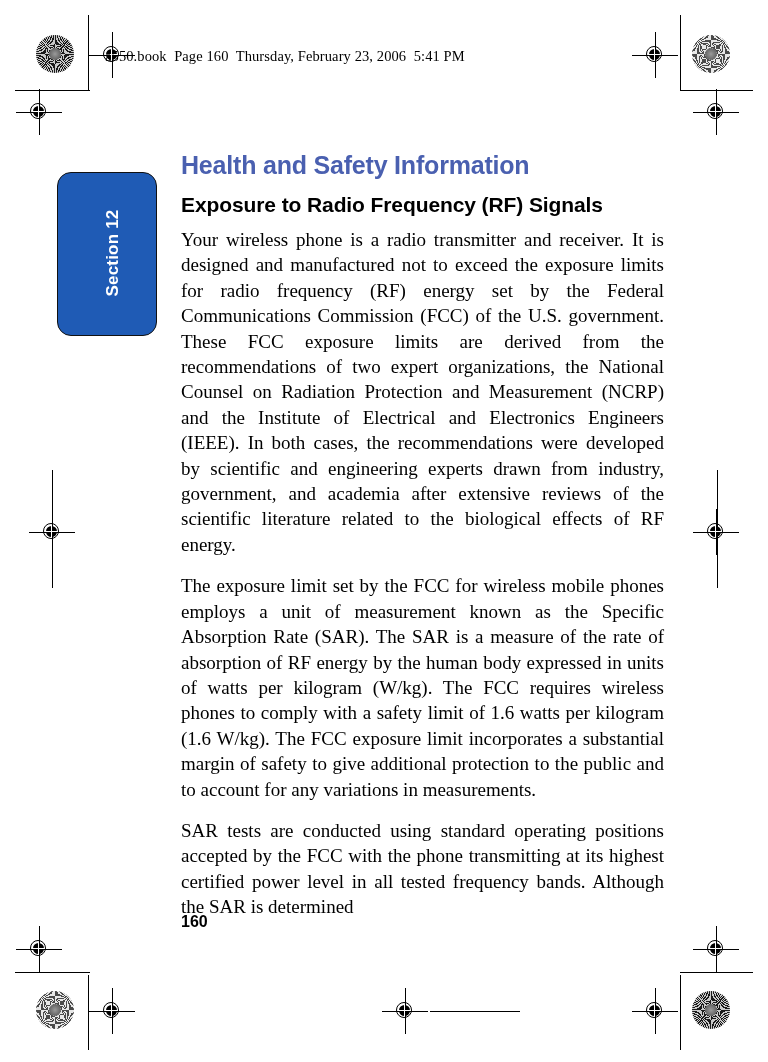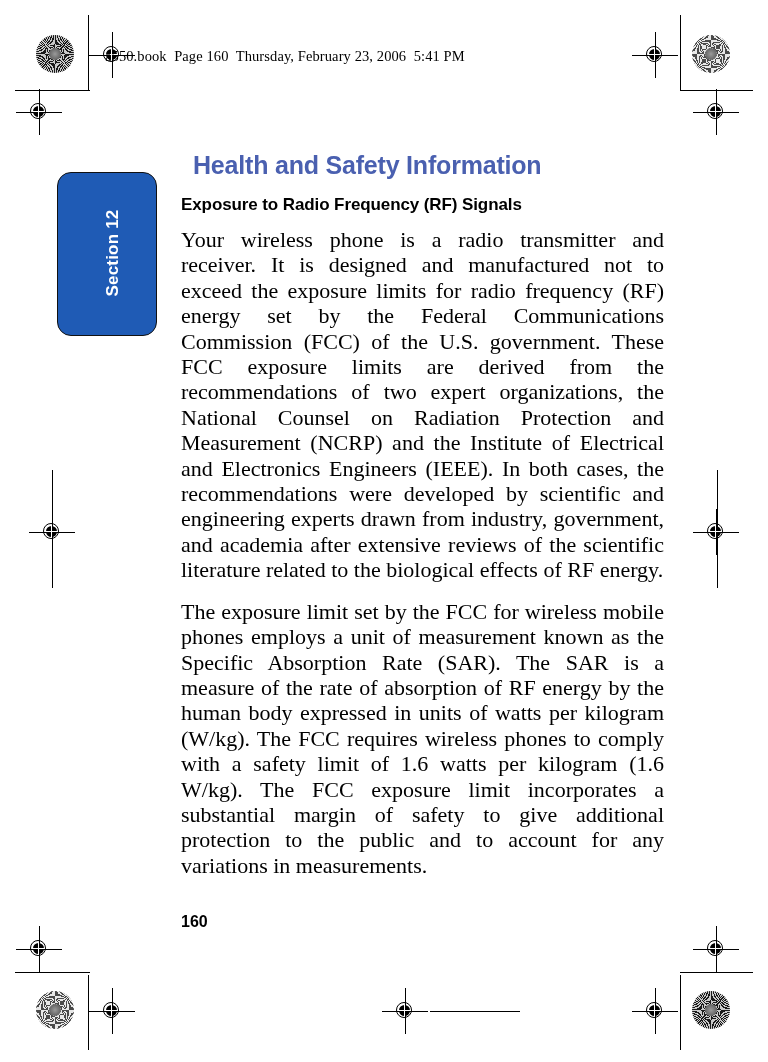--- a/index.html
+++ b/index.html
@@ -163,43 +163,43 @@
     width: 487px;
   }
 
   .h1 {
     color: #4a60b0;
     font-family: "Liberation Sans Narrow", "Liberation Sans", sans-serif;
     font-weight: bold;
     font-size: 25px;
     line-height: 30px;
     letter-spacing: -0.2px;
-    margin: 0 0 14px 12px;
+    margin: 0 0 14px 0;
   }
   .h2 {
     color: #000000;
     font-family: "Liberation Sans Narrow", "Liberation Sans", sans-serif;
     font-weight: bold;
-    font-size: 17px;
+    font-size: 21px;
     line-height: 22px;
     letter-spacing: -0.1px;
     margin: 0 0 11px 0;
   }
   .h3 {
     color: #4a60b0;
     font-family: "Liberation Sans Narrow", "Liberation Sans", sans-serif;
     font-weight: bold;
     font-size: 15.5px;
     line-height: 19px;
     letter-spacing: -0.1px;
     margin: 0 0 10px 0;
   }
   .para {
     font-family: "Liberation Serif", "DejaVu Serif", serif;
-    font-size: 22px;
+    font-size: 19px;
     line-height: 25.4px;
     text-align: justify;
     margin: 0 4px 16px 0;
     color: #000;
     hyphens: none;
   }
   .para:last-child { margin-bottom: 0; }
 
   
   .folio {
@@ -309,17 +309,18 @@
   <div class="section-tab">
     <div class="tab-label">Section 12</div>
   </div>
 
   <div class="content">
     <h1 class="h1">Health and Safety Information</h1>
     <h2 class="h2">Exposure to Radio Frequency (RF) Signals</h2>
 
     <p class="para">Your wireless phone is a radio transmitter and receiver. It is designed and manufactured not to exceed the exposure limits for radio frequency (RF) energy set by the Federal Communications Commission (FCC) of the U.S. government. These FCC exposure limits are derived from the recommendations of two expert organizations, the National Counsel on Radiation Protection and Measurement (NCRP) and the Institute of Electrical and Electronics Engineers (IEEE). In both cases, the recommendations were developed by scientific and engineering experts drawn from industry, government, and academia after extensive reviews of the scientific literature related to the biological effects of RF energy.</p>
     <p class="para">The exposure limit set by the FCC for wireless mobile phones employs a unit of measurement known as the Specific Absorption Rate (SAR). The SAR is a measure of the rate of absorption of RF energy by the human body expressed in units of watts per kilogram (W/kg). The FCC requires wireless phones to comply with a safety limit of 1.6 watts per kilogram (1.6 W/kg). The FCC exposure limit incorporates a substantial margin of safety to give additional protection to the public and to account for any variations in measurements.</p>
+    <p class="para">SAR tests are conducted using standard operating positions accepted by the FCC with the phone transmitting at its highest certified power level in all tested frequency bands. Although the SAR is determined</p>
   </div>
 
   <div class="folio">160</div>
 
 </div>
 
 </body></html>

